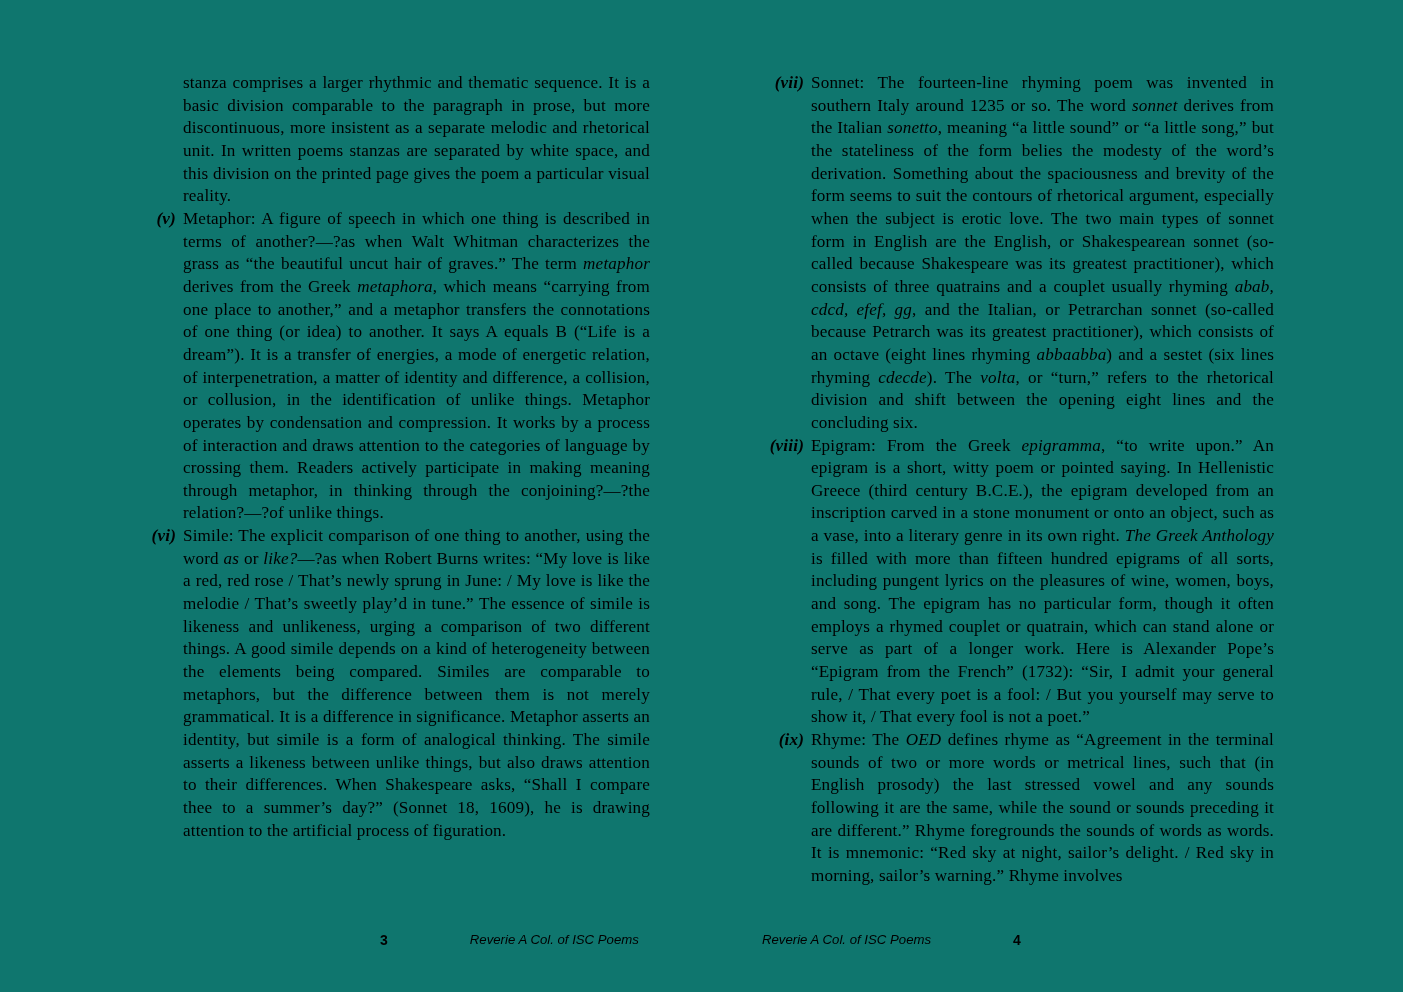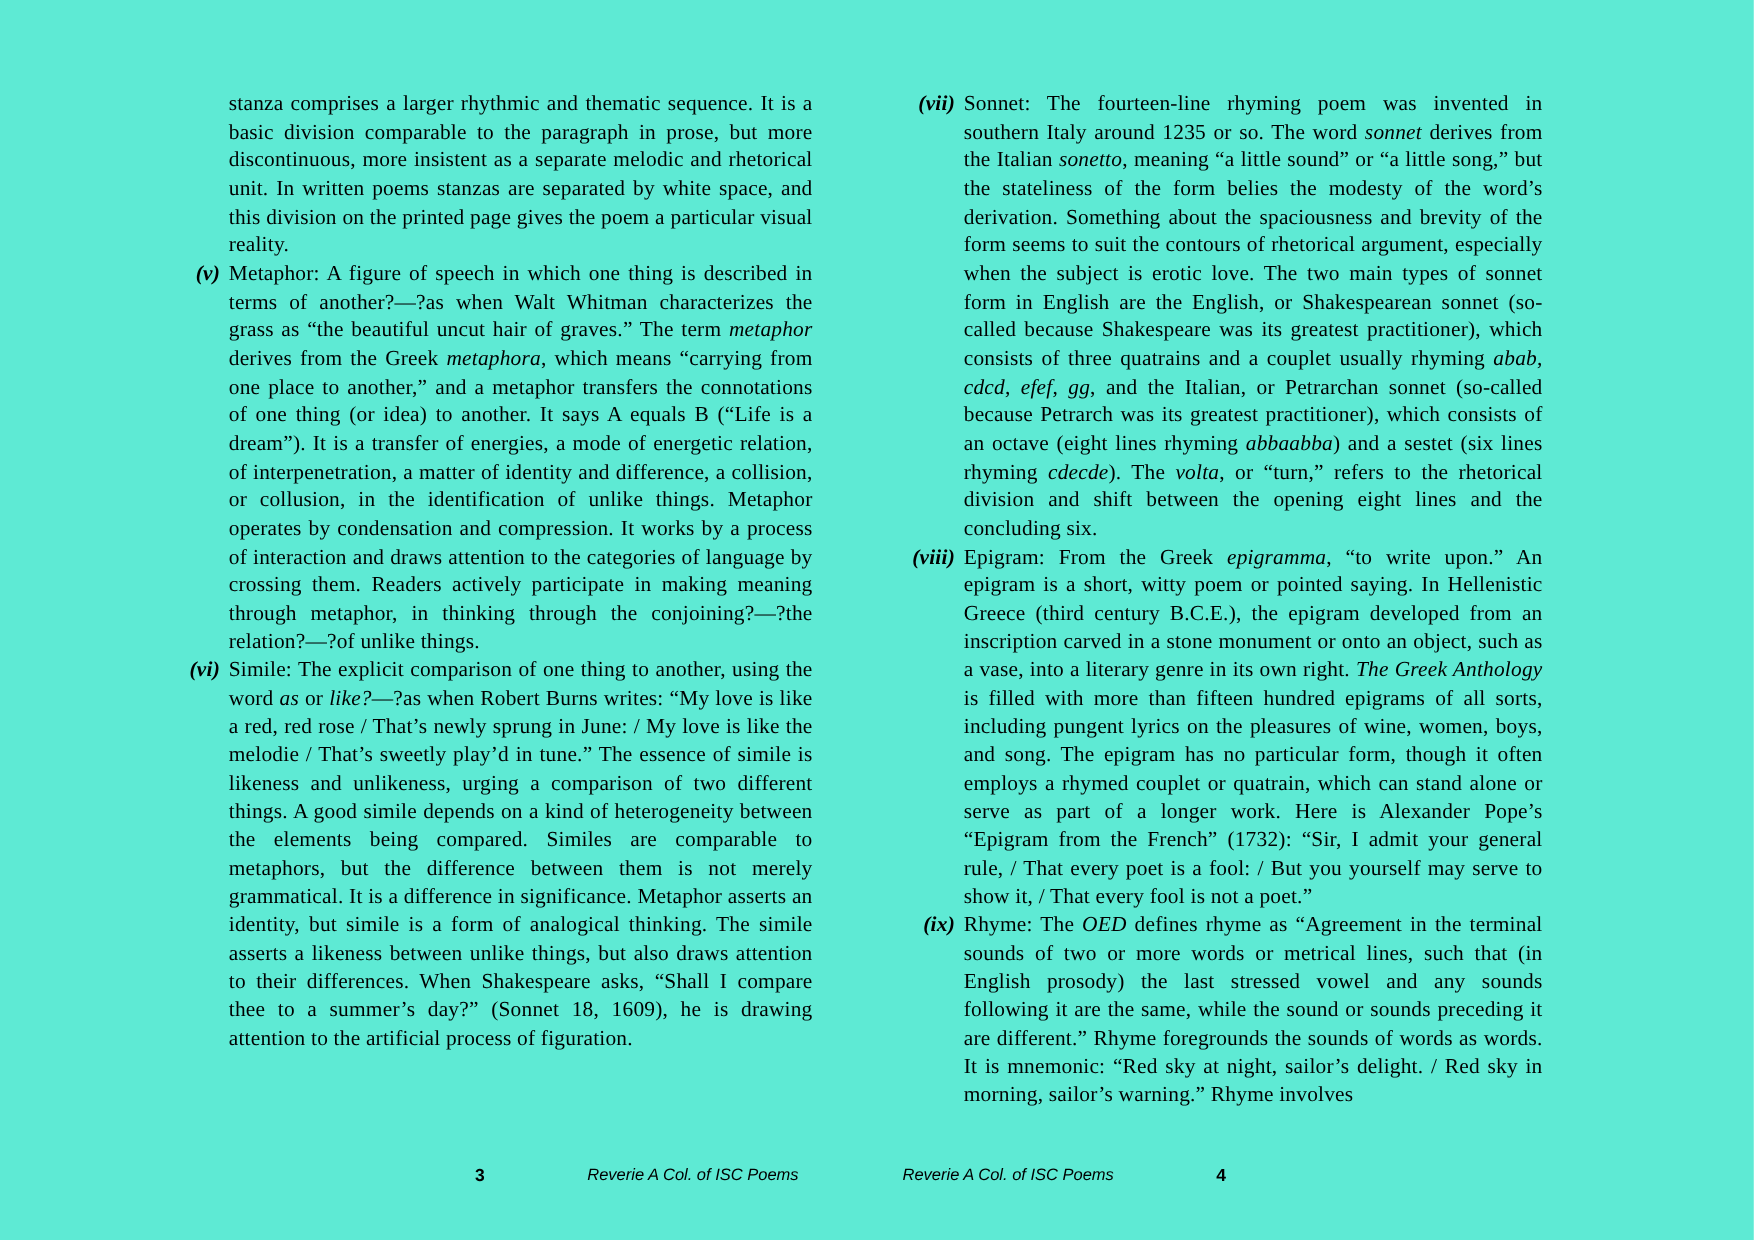--- a/index.html
+++ b/index.html
@@ -12,31 +12,31 @@
     width: 1403px;
     height: 992px;
     font-family: "Liberation Serif", "DejaVu Serif", serif;
     color: #000000;
     overflow: hidden;
   }
   .spread {
     position: relative;
     width: 1403px;
     height: 992px;
-    background: #5eead4;
+    background: #0f766e;
   }
 
   
   .page {
     position: absolute;
     top: 0;
     height: 992px;
   }
   .page.left  { left: 140px;  width: 510px; }
-  .page.right { left: 722px;  width: 512px; }
+  .page.right { left: 762px;  width: 512px; }
 
   .page-body {
     position: absolute;
     top: 72px;
     left: 0;
     right: 0;
   }
 
   
   p.para {

